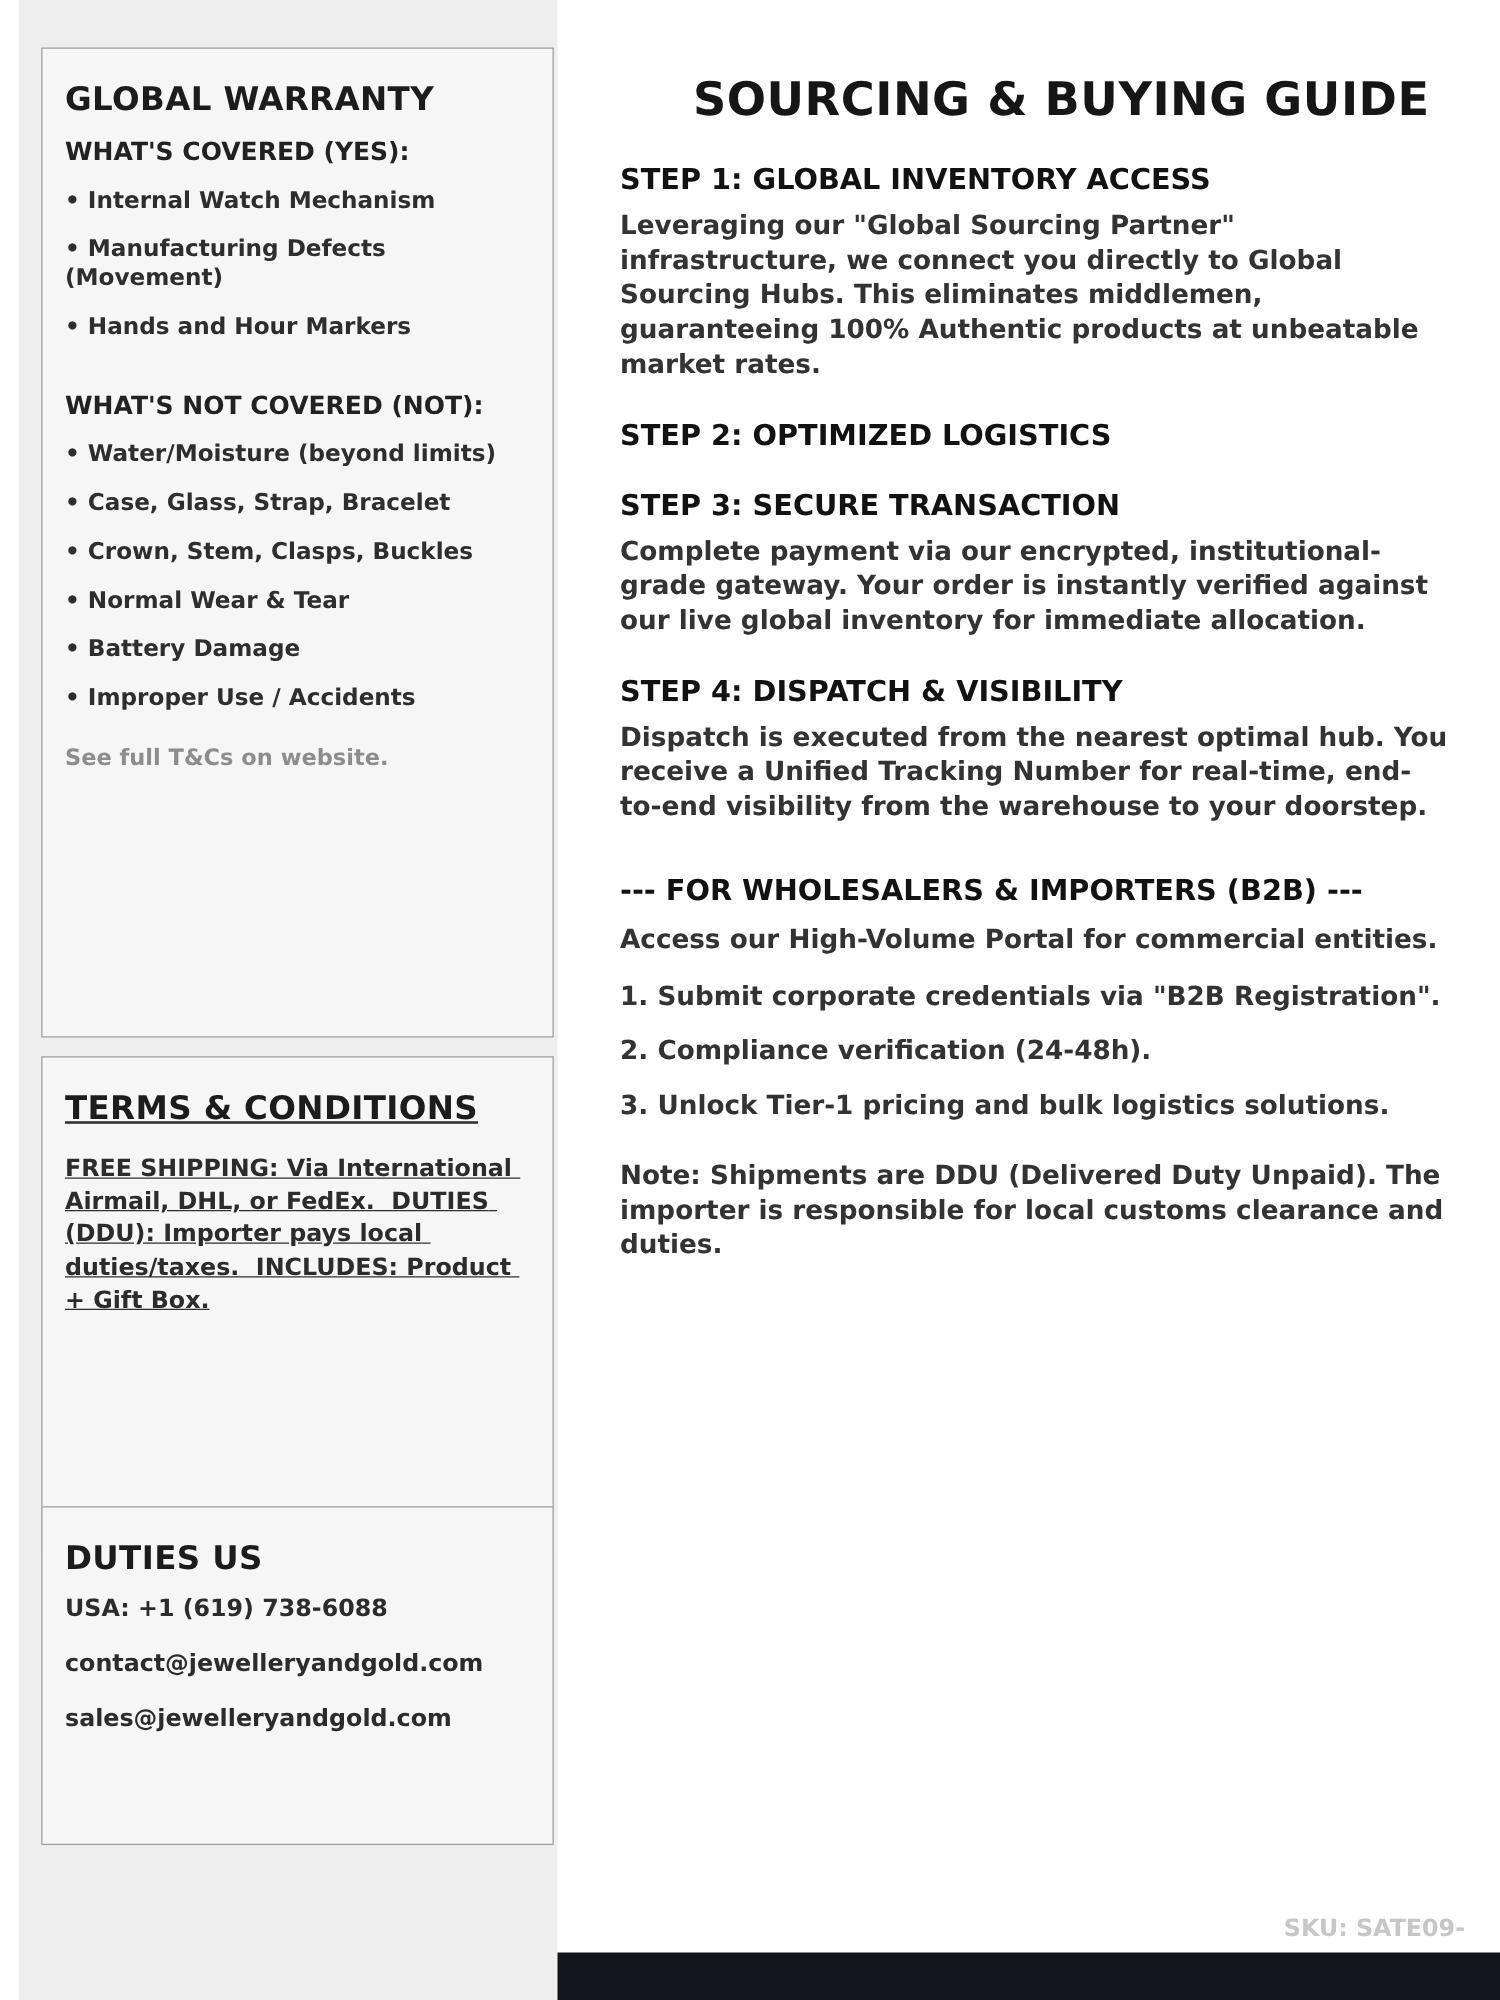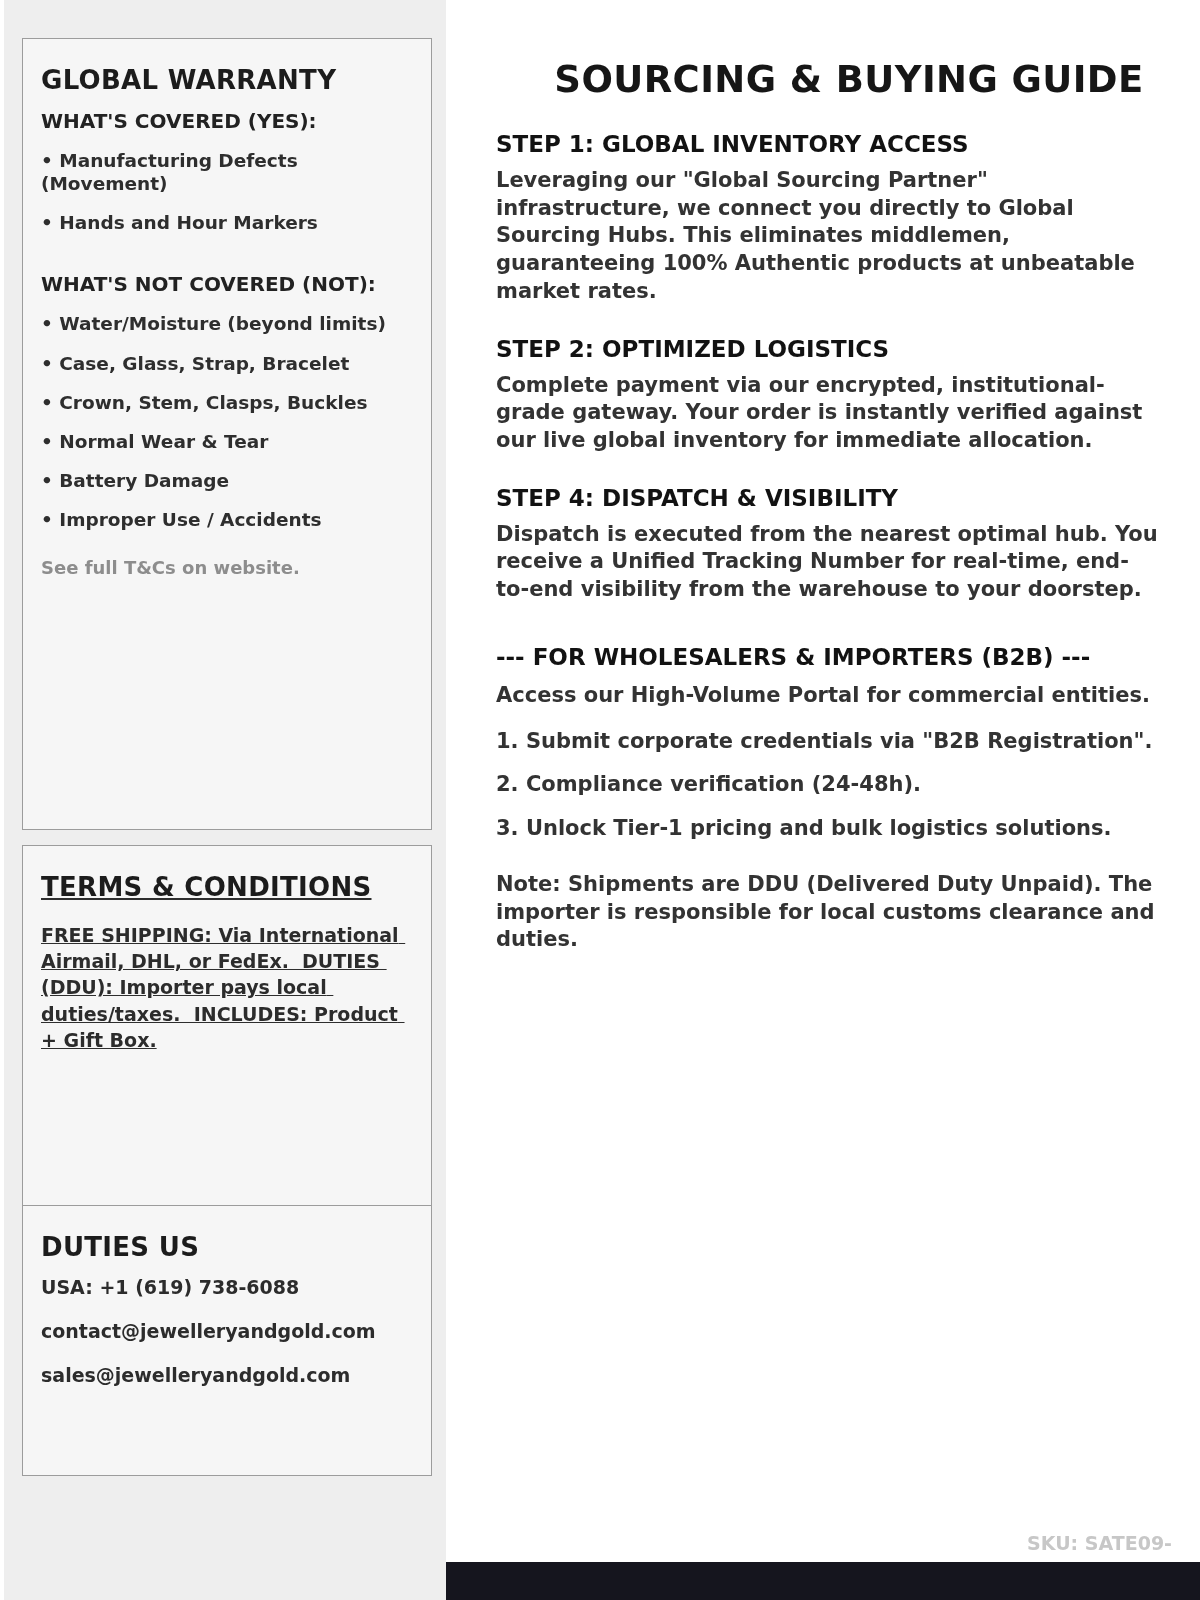--- a/index.html
+++ b/index.html
@@ -5,21 +5,21 @@
   html,body{margin:0;padding:0;}
   body{
     width:1200px;height:1600px;
     font-family:"DejaVu Sans","Liberation Sans",sans-serif;
     background:#ffffff;color:#2e2e2e;
     -webkit-font-smoothing:antialiased;
   }
   .page{position:relative;width:1200px;height:1600px;overflow:hidden;background:#ffffff;}
 
   
-  .sidebar{position:absolute;left:4px;top:0;width:446px;height:1600px;background:#eeeeee;}
+  .sidebar{position:absolute;left:15px;top:0;width:446px;height:1600px;background:#eeeeee;}
   .box{
     position:absolute;left:18px;width:410px;box-sizing:border-box;
     background:#f6f6f6;border:1px solid #9c9c9c;padding:26px 18px 20px 18px;
   }
   .box-warranty{top:38px;height:792px;}
   .box-terms{top:845px;height:400px;text-decoration:underline;}
   .box-contact{top:1205px;height:271px;}
   .box-title{font-size:26px;font-weight:800;color:#1c1c1c;letter-spacing:.3px;margin:0 0 14px 0;}
   .sub-heading{font-size:20px;font-weight:800;color:#222;margin:6px 0 16px 0;}
   .sub-heading.second{margin-top:38px;}
@@ -45,20 +45,21 @@
 </head>
 <body>
 
 <div class="page">
 
   <div class="sidebar">
 
     <div class="box box-warranty">
       <h2 class="box-title">GLOBAL WARRANTY</h2>
       <div class="sub-heading">WHAT'S COVERED (YES):</div>
+      <div class="bullet">Internal Watch Mechanism</div>
       <div class="bullet">Manufacturing Defects (Movement)</div>
       <div class="bullet">Hands and Hour Markers</div>
       <div class="sub-heading second">WHAT'S NOT COVERED (NOT):</div>
       <div class="bullet">Water/Moisture (beyond limits)</div>
       <div class="bullet">Case, Glass, Strap, Bracelet</div>
       <div class="bullet">Crown, Stem, Clasps, Buckles</div>
       <div class="bullet">Normal Wear &amp; Tear</div>
       <div class="bullet">Battery Damage</div>
       <div class="bullet">Improper Use / Accidents</div>
       <div class="footnote">See full T&amp;Cs on website.</div>
@@ -82,20 +83,21 @@
     <h1 class="main-title">SOURCING &amp; BUYING GUIDE</h1>
 
     <div>
       <h3 class="step-heading">STEP 1: GLOBAL INVENTORY ACCESS</h3>
       <p class="step-body">Leveraging our "Global Sourcing Partner" infrastructure, we connect you directly to Global Sourcing Hubs. This eliminates middlemen, guaranteeing 100% Authentic products at unbeatable market rates.</p>
     </div>
     <div>
       <h3 class="step-heading">STEP 2: OPTIMIZED LOGISTICS</h3>
     </div>
     <div>
+      <h3 class="step-heading">STEP 3: SECURE TRANSACTION</h3>
       <p class="step-body">Complete payment via our encrypted, institutional-grade gateway. Your order is instantly verified against our live global inventory for immediate allocation.</p>
     </div>
     <div>
       <h3 class="step-heading">STEP 4: DISPATCH &amp; VISIBILITY</h3>
       <p class="step-body">Dispatch is executed from the nearest optimal hub. You receive a Unified Tracking Number for real-time, end-to-end visibility from the warehouse to your doorstep.</p>
     </div>
 
     <div>
       <h3 class="b2b-heading">--- FOR WHOLESALERS &amp; IMPORTERS (B2B) ---</h3>
       <p class="b2b-intro">Access our High-Volume Portal for commercial entities.</p>

